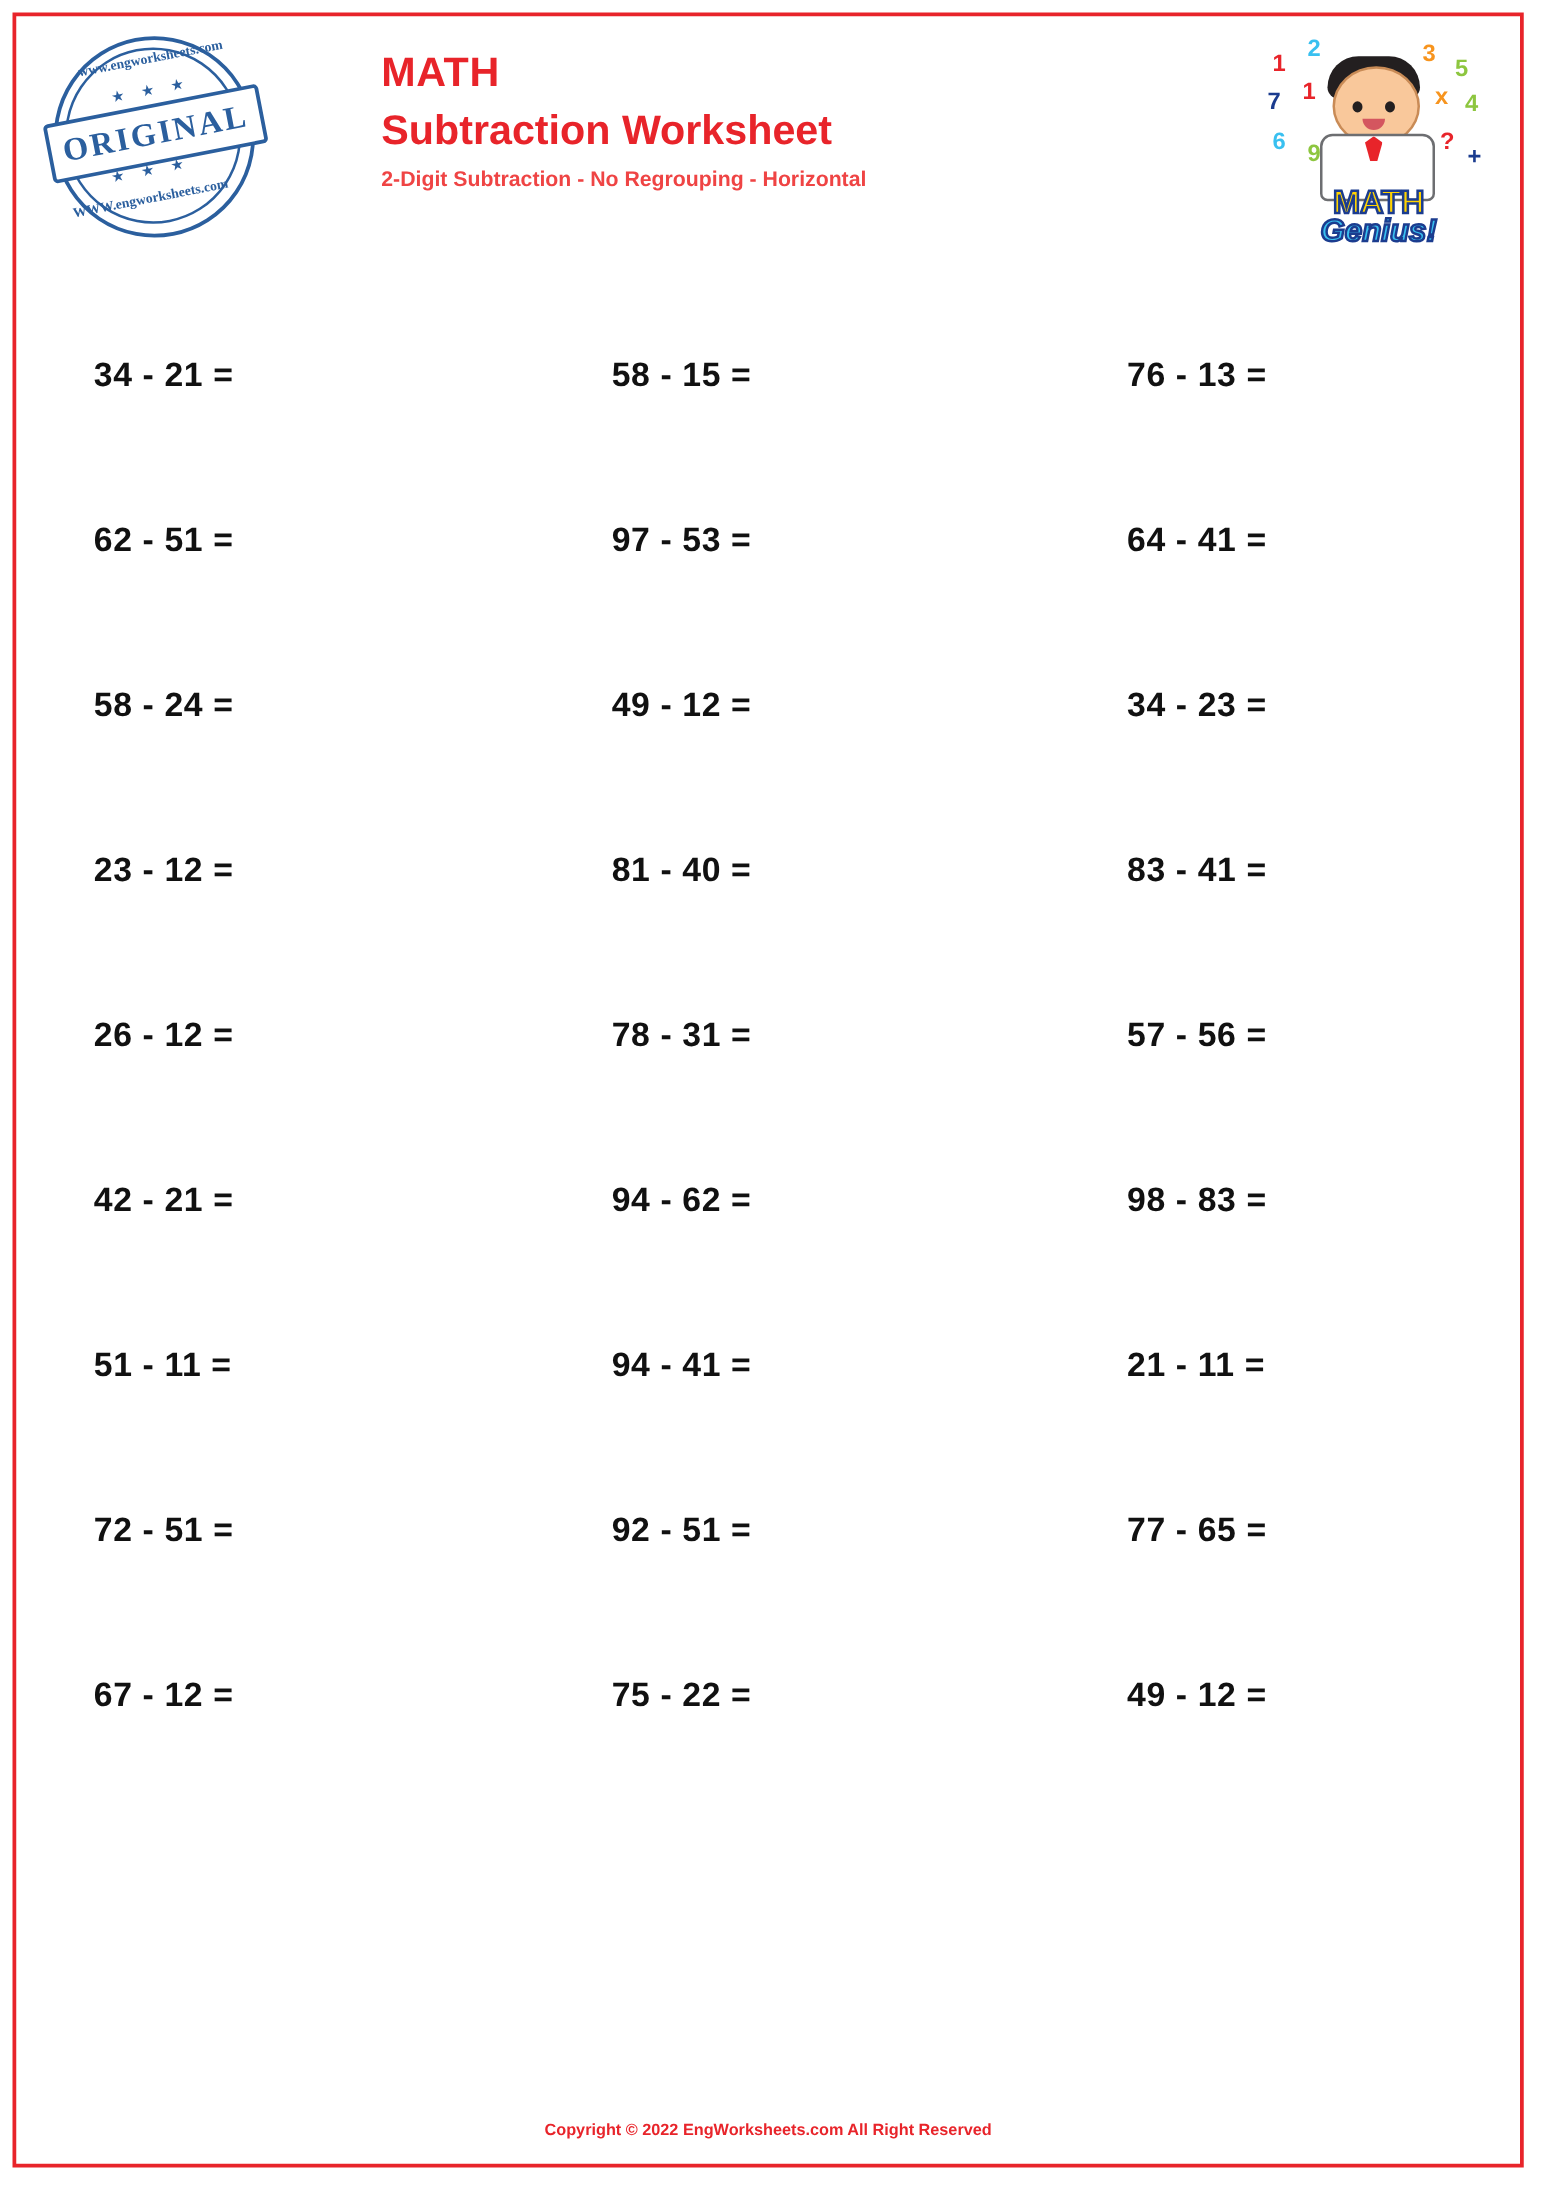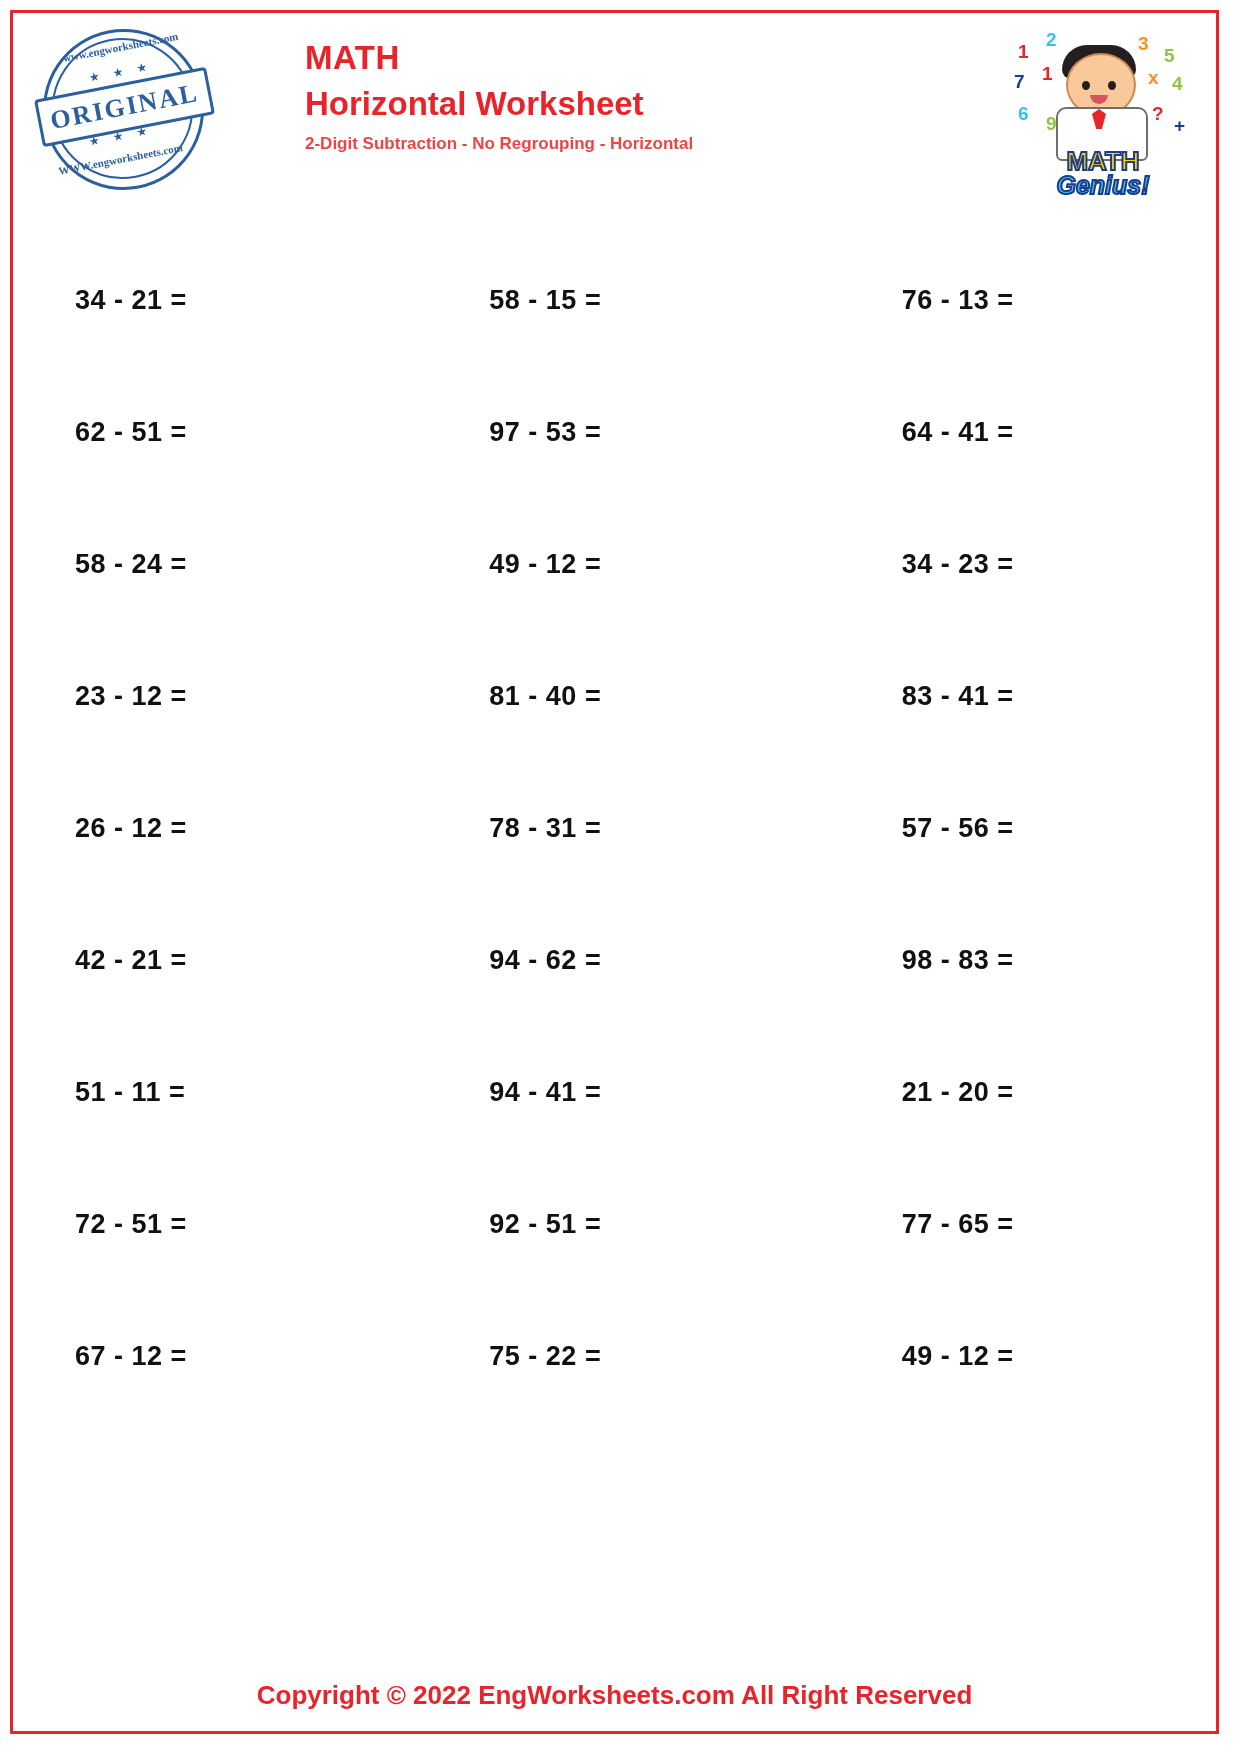--- a/index.html
+++ b/index.html
@@ -263,21 +263,21 @@
   .col-2 .q { margin-left: 100px; }
 
   
   .footer {
     position: absolute;
     left: 0;
     bottom: 20px;
     width: 100%;
     text-align: center;
     color: #e8242a;
-    font-size: 26px;
+    font-size: 13px;
     font-weight: bold;
   }
 </style>
 </head>
 <body>
 
 <div class="sheet">
 
   <div class="header">
 
@@ -288,21 +288,21 @@
       <div class="stamp-stars">★ ★ ★</div>
       <div class="stamp-band">
         <span>ORIGINAL</span>
       </div>
       <div class="stamp-stars bottom">★ ★ ★</div>
       <div class="stamp-bottom-text">WWW.engworksheets.com</div>
     </div>
 
     <div class="titles">
       <p class="title-main">MATH</p>
-      <p class="title-sub">Horizontal Worksheet</p>
+      <p class="title-sub">Subtraction Worksheet</p>
       <p class="title-desc">2-Digit Subtraction - No Regrouping - Horizontal</p>
     </div>
 
     <div class="mascot">
       <div id="floating-numbers">
           <span class="mini-num" style="left: 6px; top: 18px; color: rgb(232, 36, 42);">1</span>
           <span class="mini-num" style="left: 34px; top: 6px; color: rgb(57, 192, 240);">2</span>
           <span class="mini-num" style="left: 126px; top: 10px; color: rgb(247, 148, 30);">3</span>
           <span class="mini-num" style="left: 152px; top: 22px; color: rgb(141, 198, 63);">5</span>
           <span class="mini-num" style="left: 2px; top: 48px; color: rgb(27, 60, 143);">7</span>
@@ -397,21 +397,21 @@
         </div>
       </div>
       <div class="row">
         <div class="cell col-0">
           <span class="q">51 - 11 =</span>
         </div>
         <div class="cell col-1">
           <span class="q">94 - 41 =</span>
         </div>
         <div class="cell col-2">
-          <span class="q">21 - 20 =</span>
+          <span class="q">21 - 11 =</span>
         </div>
       </div>
       <div class="row">
         <div class="cell col-0">
           <span class="q">72 - 51 =</span>
         </div>
         <div class="cell col-1">
           <span class="q">92 - 51 =</span>
         </div>
         <div class="cell col-2">

